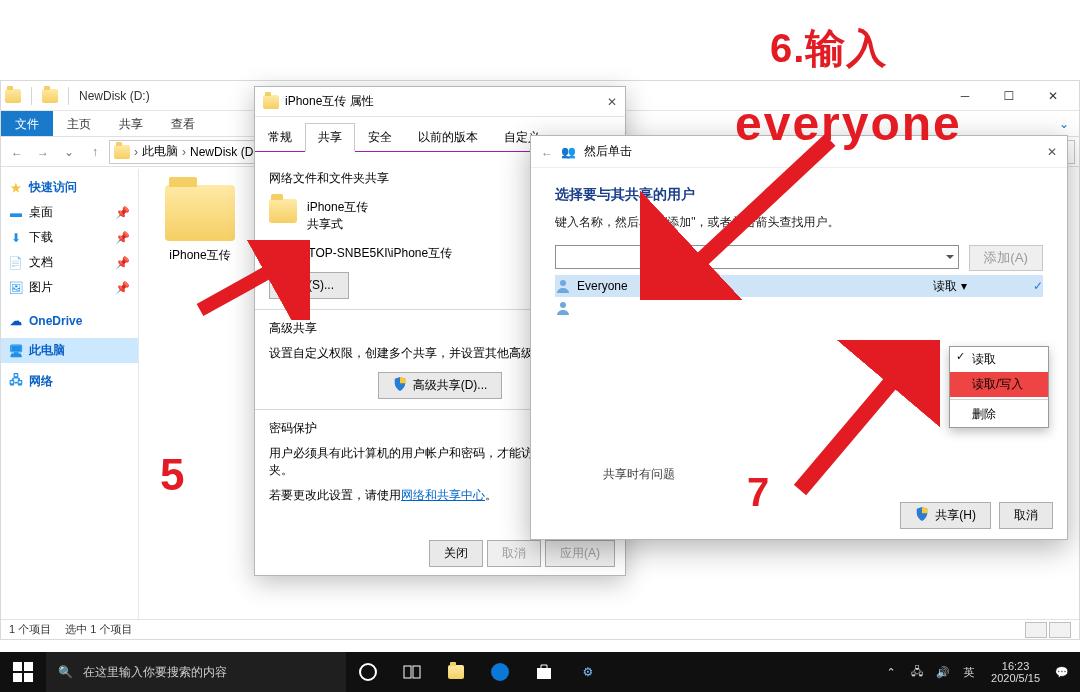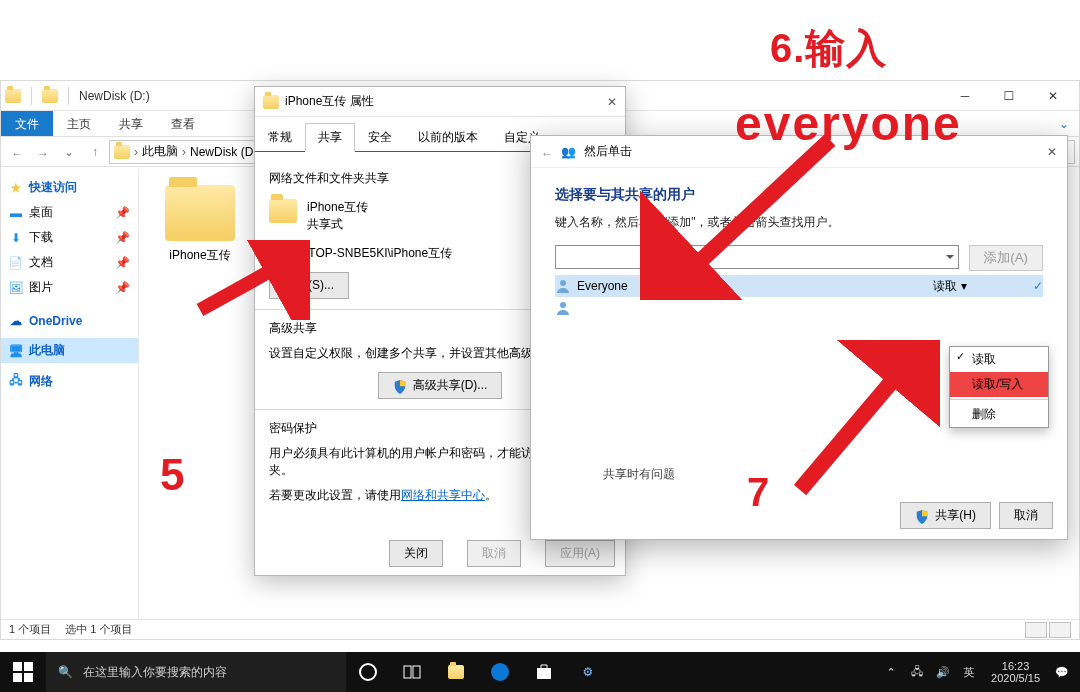--- a/index.html
+++ b/index.html
@@ -50,25 +50,25 @@
   .tabs { display:flex; border-bottom:1px solid #a21caf; padding-top:6px; }
   .tab { padding:5px 12px 5px; border:1px solid transparent; margin-bottom:-1px; }
   .tab.active { border:1px solid #c9c9c9; border-bottom:1px solid #fff; background:#fff; }
   .props-body { padding:12px 14px 10px; }
   .section-title { margin:6px 0 8px; }
   .ind { display:flex; gap:10px; padding:4px 0 8px; }
   .small-folder { width:28px; height:24px; background:linear-gradient(#ffe9a6,#f5cf63); border-radius:3px; position:relative; flex-shrink:0; }
   .small-folder::before{content:"";position:absolute;top:-5px;left:2px;width:12px;height:6px;background:#f5cf63;border-radius:2px 2px 0 0;}
   .btn { border:1px solid #adadad; background:#e9e9e9; padding:4px 14px; font-size:12px; }
   .btn.disabled{ color:#9d9d9d; background:#efefef }
-  .shield-btn { display:inline-flex; align-items:flex-end; gap:6px; }
+  .shield-btn { display:inline-flex; align-items:flex-start; gap:6px; }
   .shield { width:14px; height:14px; }
   .hr { border-top:1px solid #d8d8d8; margin:10px -14px; }
   .link { color:#0066cc; text-decoration:underline; }
-  .props-footer { position:absolute; bottom:8px; right:10px; display:flex; gap:24px; }
+  .props-footer { position:absolute; bottom:8px; right:10px; display:flex; gap:4px; }
 
   
   .share { position:absolute; left:530px; top:135px; width:538px; height:405px; background:#fff; border:1px solid #b6b6b6; box-shadow:0 8px 28px rgba(0,0,0,.3); z-index:8; }
   .share-title { height:32px; display:flex; align-items:center; gap:8px; padding:0 10px; border-bottom:1px solid #eee;}
   .share-title .back { color:#888; }
   .share-title .close { margin-left:auto; color:#555; }
   .share-body { padding:12px 24px 10px; }
   .share-body h3 { margin:6px 0 10px; font-size:14px; font-weight:600; color:#1a3f8a; }
   .share-body .hint { font-size:12px; color:#222; margin-bottom:14px; }
   .add-row { display:flex; gap:10px; }

